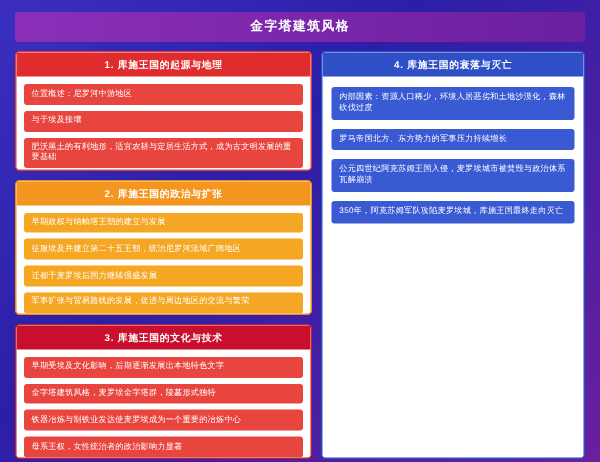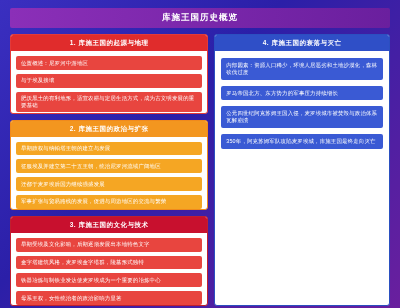--- a/index.html
+++ b/index.html
@@ -78,21 +78,21 @@
   .p4{background:#ffffff;border:1px solid #2b4fc0;flex:1;}
   .p4 .panel-head{background:#2f4fc7;}
   .p4 .panel-body{gap:6px;padding:7px 6px;}
   .p4 .item{background:#3a5ad4;font-size:5.4px;padding:4px 5px;}
 </style>
 </head>
 <body>
 
 <div class="wrap">
 
-  <div class="title-bar">库施王国历史概览</div>
+  <div class="title-bar">金字塔建筑风格</div>
 
   <div class="board">
 
     <div class="col col-left">
 
       <div class="panel p1">
         <div class="panel-head">1. 库施王国的起源与地理</div>
         <div class="panel-body">
           <div class="item">位置概述：尼罗河中游地区</div>
           <div class="item">与于埃及接壤</div>

